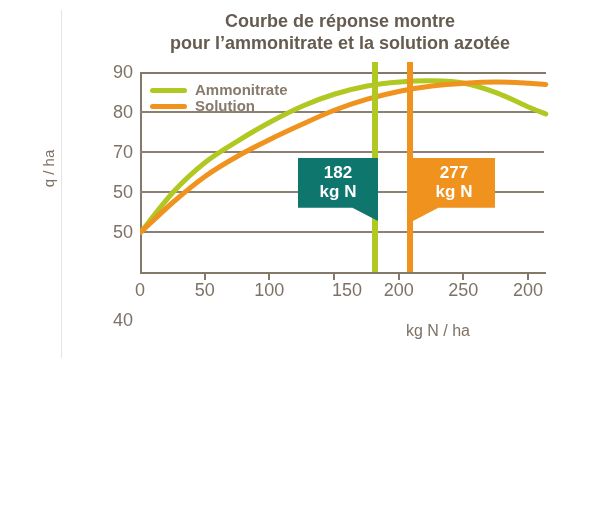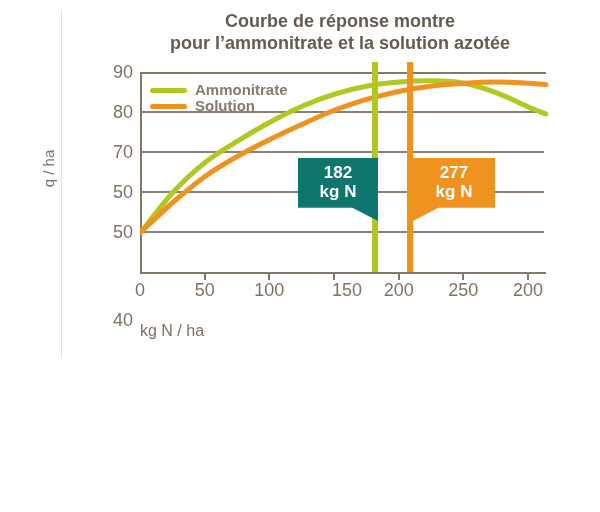--- a/index.html
+++ b/index.html
@@ -24,21 +24,21 @@
   .legend-swatch{width:37px;height:5px;border-radius:3px;margin-right:8px;}
   .legend-label{color:#877a6c;font-size:15px;font-weight:bold;line-height:16px;}
   .callout{position:absolute;top:158px;height:63px;color:#ffffff;text-align:center;
         font-size:17px;font-weight:bold;line-height:19px;padding-top:5px;box-sizing:border-box;}
   .callout-green{left:298px;width:80px;background:#0f766e;
         clip-path:polygon(0 0,100% 0,100% 100%,68% 79%,0 79%);text-align:center;}
   .callout-orange{left:413px;width:82px;background:#f0921e;
         clip-path:polygon(0 0,100% 0,100% 79%,31% 79%,0 100%);}
   .ylabel{position:absolute;left:18px;top:160px;width:60px;text-align:center;color:#7e7266;
         font-size:15px;transform:rotate(-90deg);transform-origin:center;}
-  .xlabel{position:absolute;left:140px;top:322px;width:330px;text-align:left;color:#7e7266;
+  .xlabel{position:absolute;left:140px;top:322px;width:330px;text-align:right;color:#7e7266;
         font-size:16px;}
   .caption{position:absolute;left:8px;top:448px;width:560px;color:#3d3d3d;
         font-size:13.5px;line-height:19px;}
 </style>
 </head>
 <body>
 
 <div class="page">
   <div class="fig-rule"></div>
 

